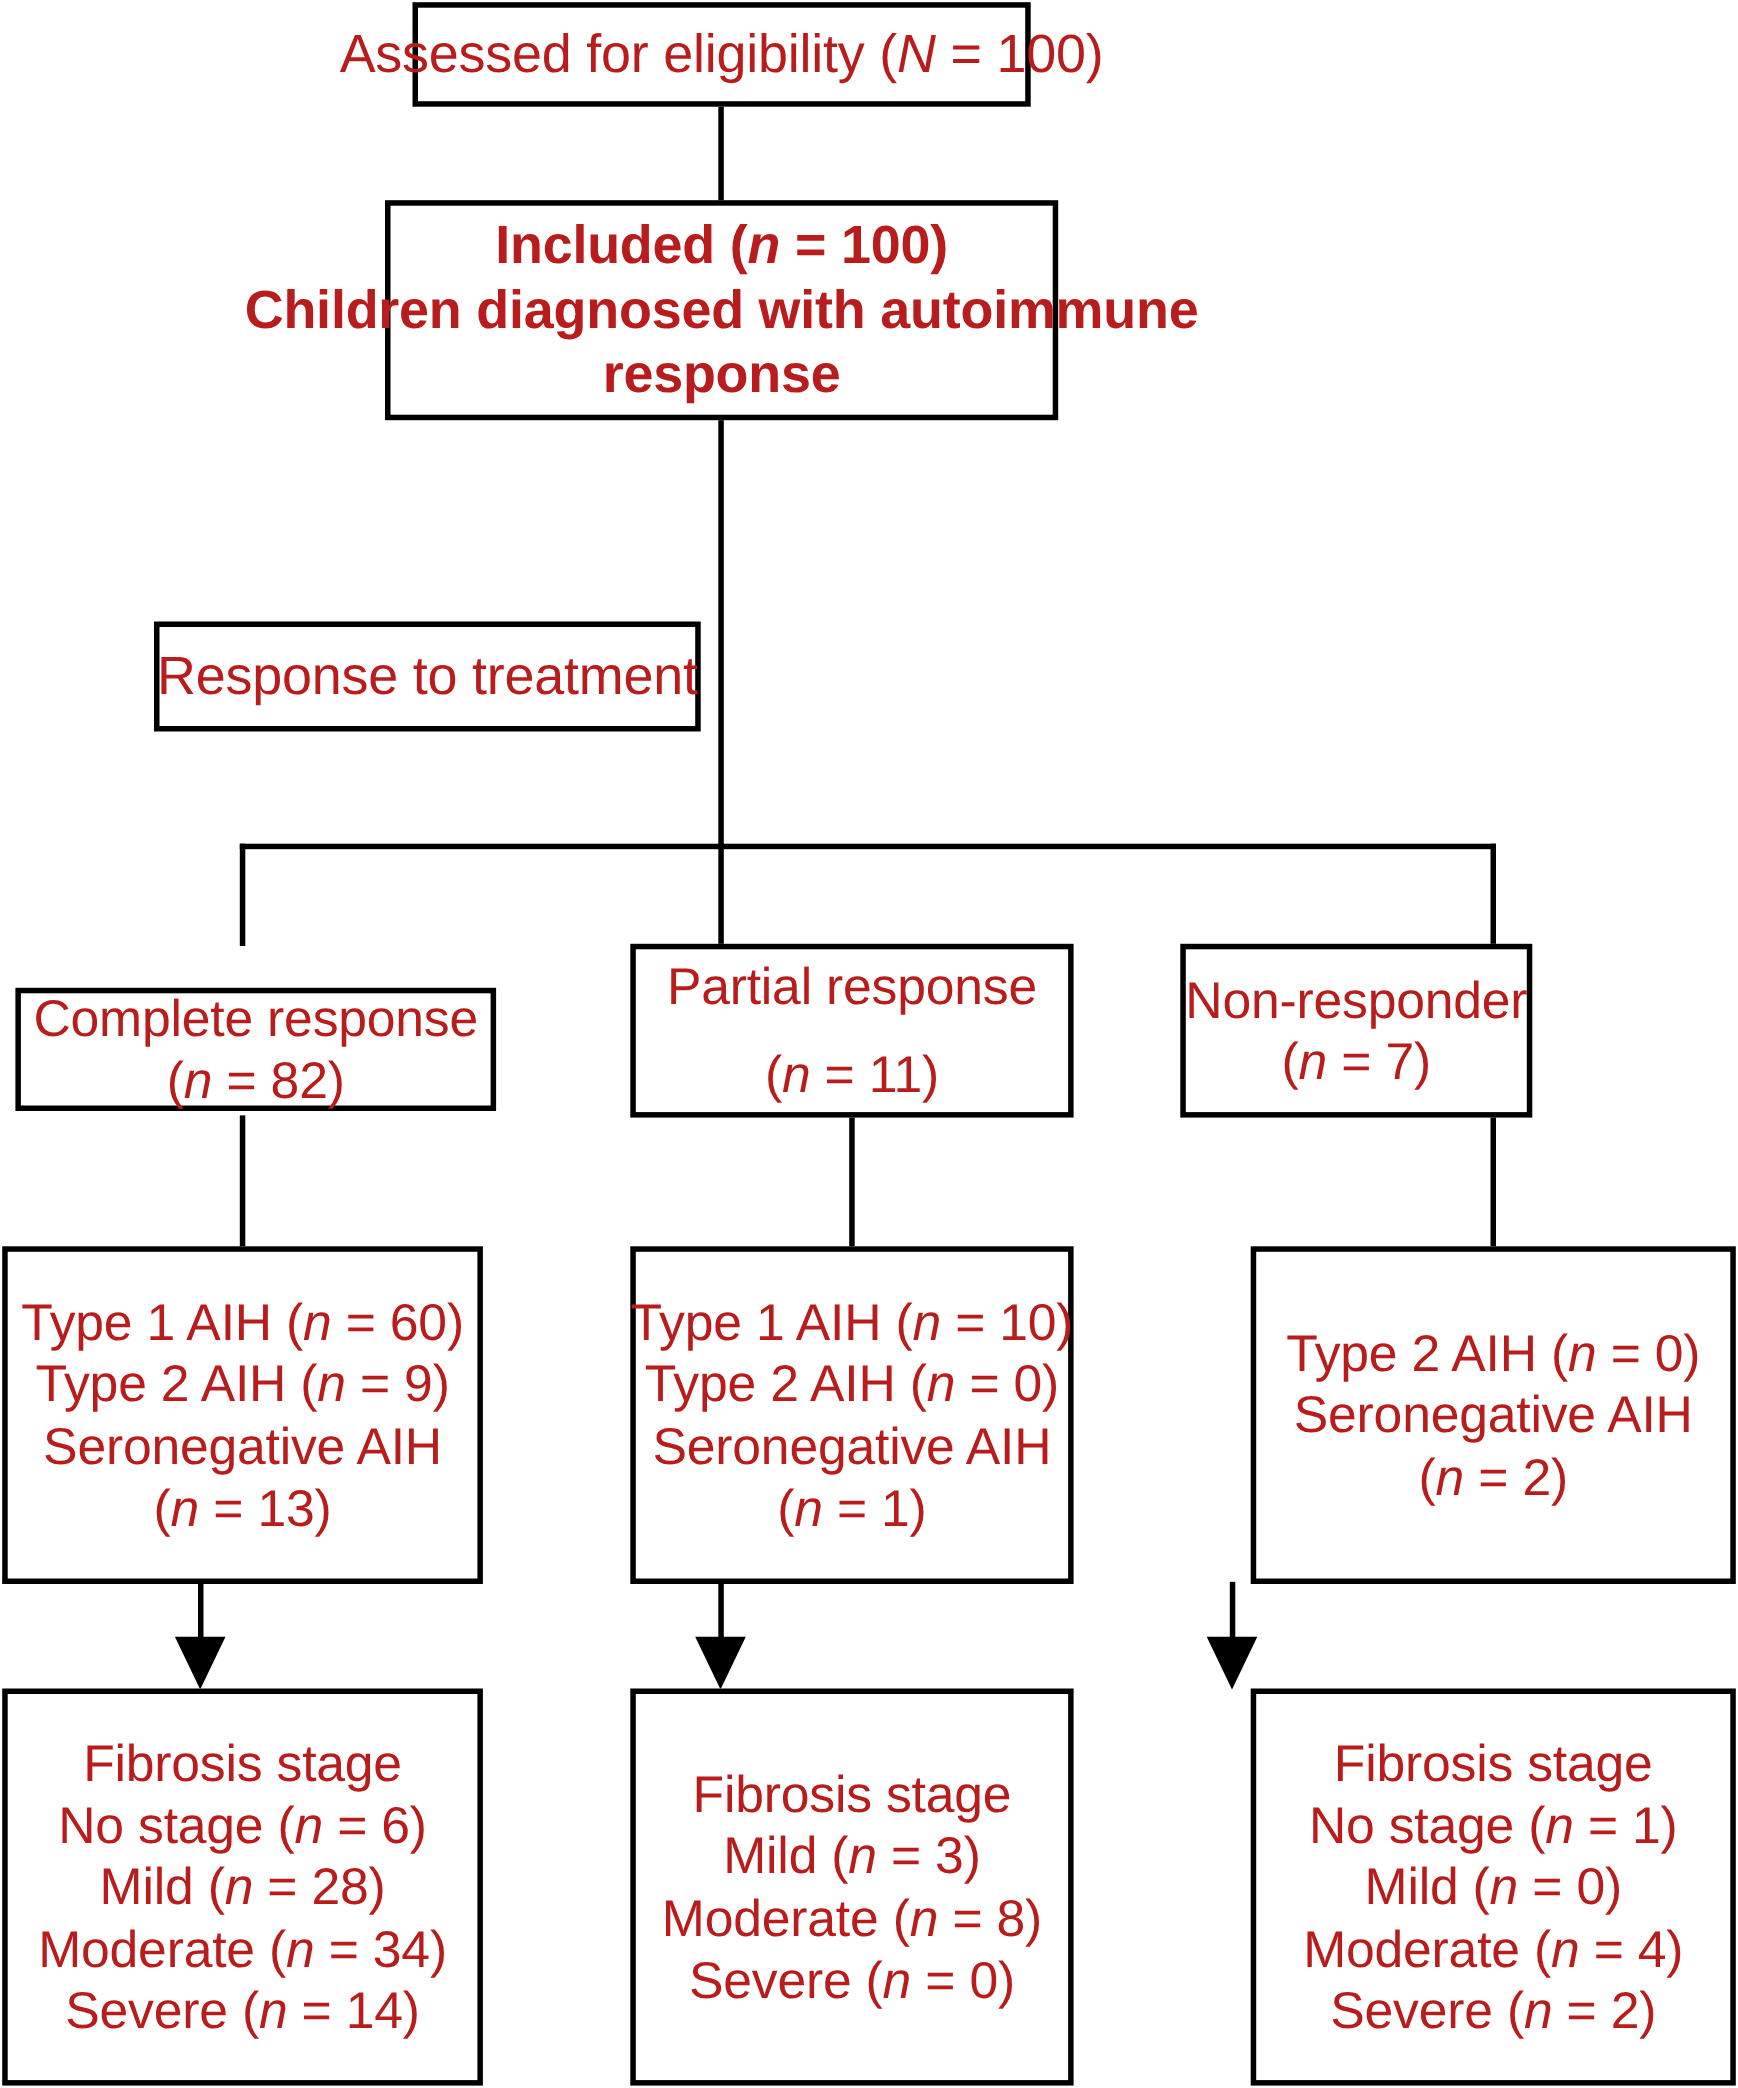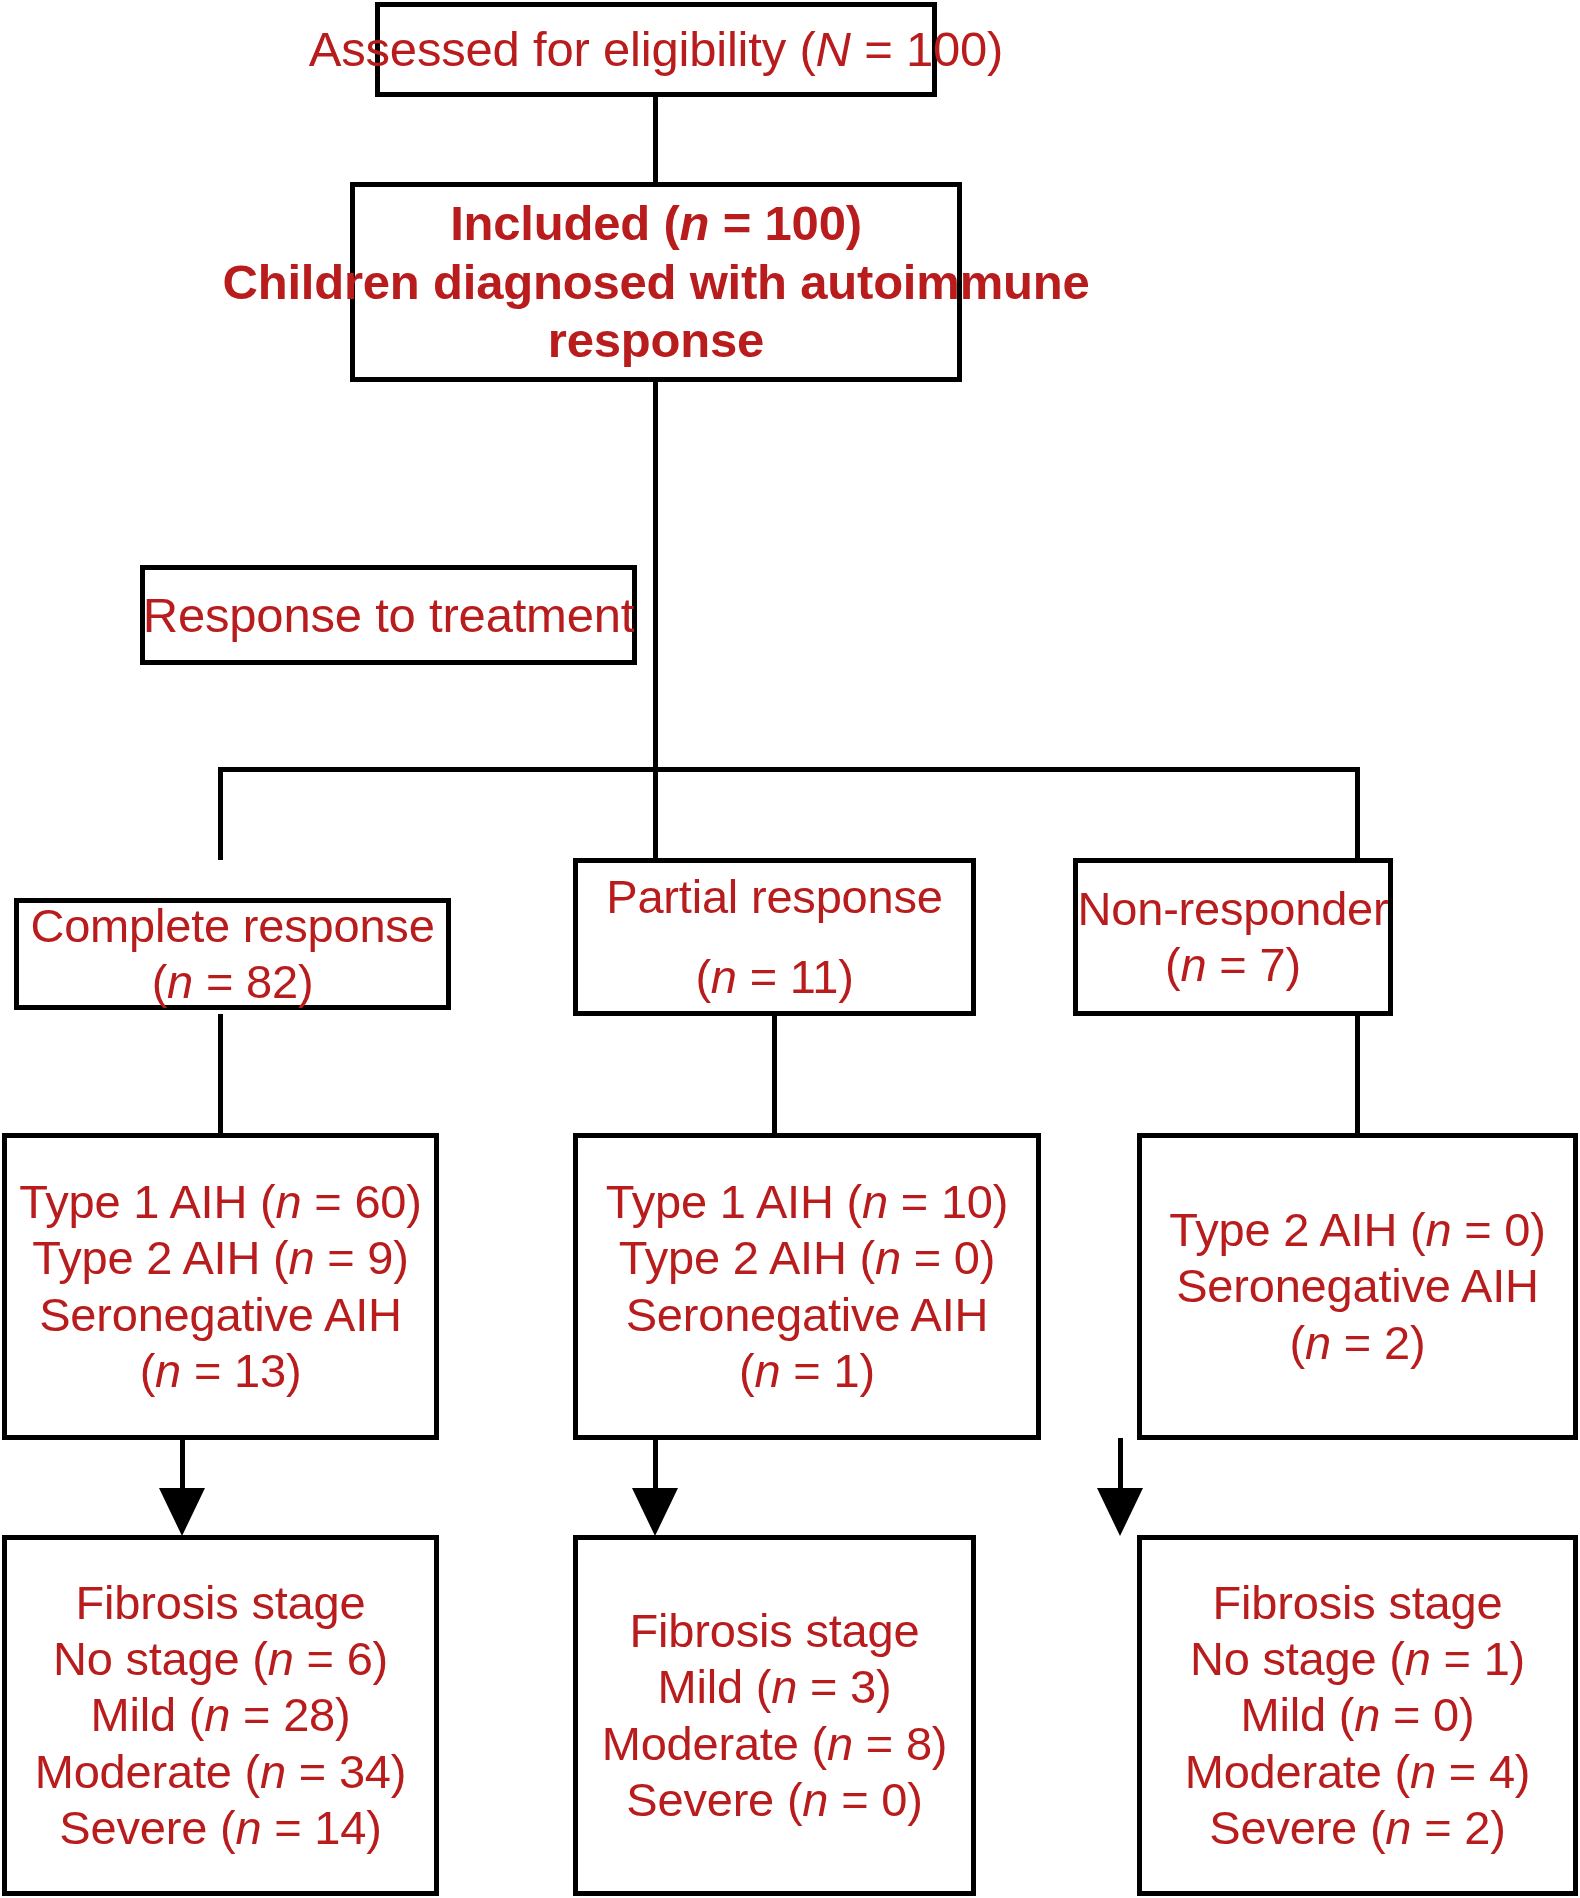--- a/index.html
+++ b/index.html
@@ -44,21 +44,21 @@
   
   #node-assessed      {left:375px; top:2px;    width:562px; height:95px;  font-size:49px;}
   #node-included      {left:350px; top:182px;  width:612px; height:200px; font-size:49px;font-weight:bold;}
   #node-response-label{left:140px; top:565px;  width:497px; height:100px; font-size:49px;}
 
   #node-complete      {left:14px;    top:858px; width:437px; height:112px;margin-top:40px;}
   #node-partial       {left:573px;  top:858px; width:403px; height:158px;gap:23px;}
   #node-nonresp       {left:1073px; top:858px; width:320px; height:158px;}
 
   #node-complete-types{left:2px;    top:1133px; width:437px; height:307px;}
-  #node-partial-types {left:573px;  top:1133px; width:468px; height:307px;}
+  #node-partial-types {left:573px;  top:1133px; width:403px; height:307px;}
   #node-nonresp-types {left:1137px; top:1133px; width:441px; height:307px;}
 
   #node-complete-fib  {left:2px;    top:1535px; width:437px; height:361px;}
   #node-partial-fib   {left:573px;  top:1535px; width:403px; height:361px;}
   #node-nonresp-fib   {left:1137px; top:1535px; width:441px; height:361px;}
 
   
   #conn-a1 {left:653px; top:95px;   height:90px;}              
   #conn-a2 {left:653px; top:380px;  height:392px;}             
   #bus     {left:218px; top:767px;  width:1142px;}             

